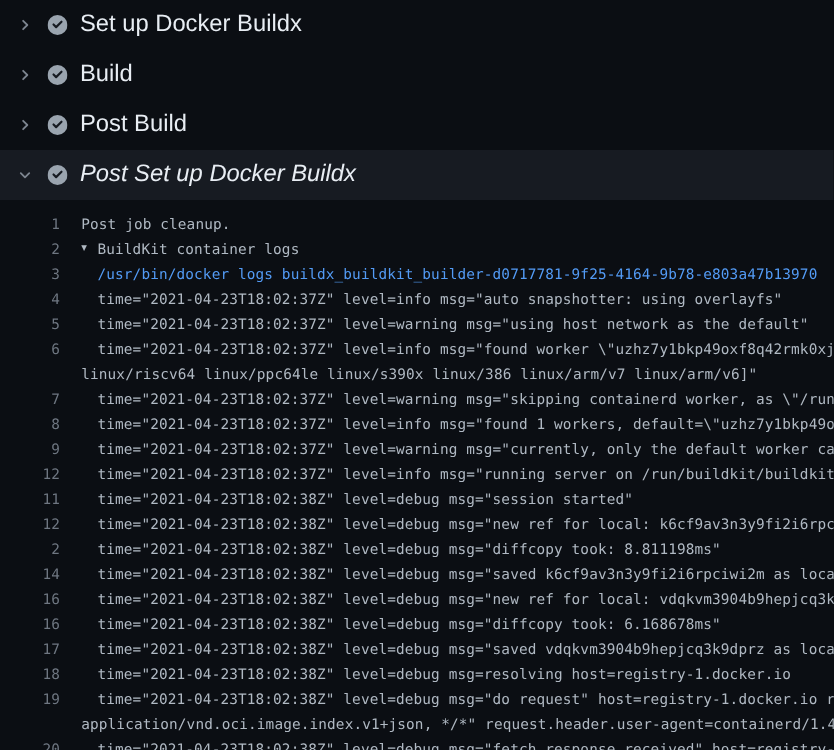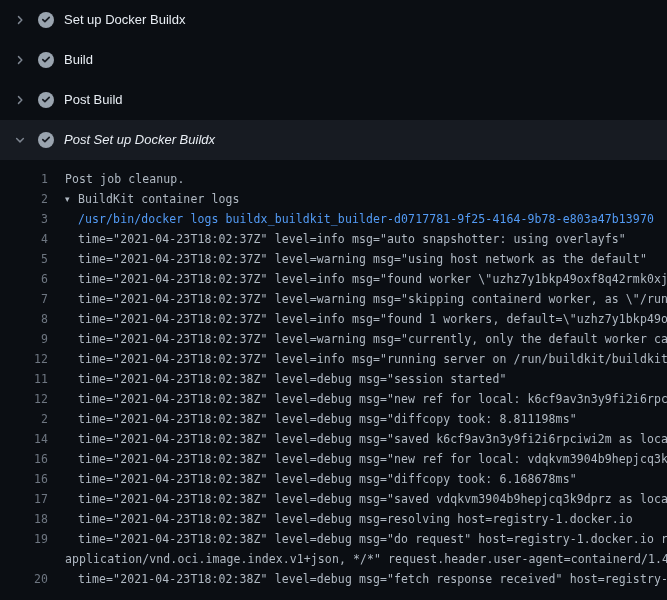--- a/index.html
+++ b/index.html
@@ -15,21 +15,21 @@
     height:40px;display:flex;align-items:center;
     padding-left:12px;cursor:pointer;box-sizing:border-box;
   }
   .step.expanded{background:#171b22;font-style:italic;}
   .chev{width:16px;height:16px;flex:none;display:flex;align-items:center;justify-content:center;}
   .chev svg{display:block;}
   .step .chev-down{display:none;}
   .step.expanded .chev-down{display:block;}
   .check{width:16px;height:16px;flex:none;margin-left:10px;display:flex;align-items:center;}
   .step-label{
-    margin-left:10px;color:#e8edf3;font-size:13px;line-height:16px;
+    margin-left:10px;color:#e8edf3;font-size:19px;line-height:16px;
     white-space:nowrap;
   }
 
   
   .log{
     padding-top:9px;
     font-family:"DejaVu Sans Mono","Liberation Mono",monospace;
     font-size:11.5px;line-height:20px;letter-spacing:0.1px;
   }
   .log-row{display:flex;white-space:pre;}
@@ -140,20 +140,24 @@
   <div class="log-row k-output i-1">
     <a class="num">5</a>
     <span class="txt"><span class="txt-text">time="2021-04-23T18:02:37Z" level=warning msg="using host network as the default"</span></span>
   </div>
 
   <div class="log-row k-output i-1">
     <a class="num">6</a>
     <span class="txt"><span class="txt-text">time="2021-04-23T18:02:37Z" level=info msg="found worker \"uzhz7y1bkp49oxf8q42rmk0xjd</span></span>
   </div>
 
+  <div class="log-row k-wrap i-0">
+    <a class="num"></a>
+    <span class="txt"><span class="txt-text">linux/riscv64 linux/ppc64le linux/s390x linux/386 linux/arm/v7 linux/arm/v6]"</span></span>
+  </div>
 
   <div class="log-row k-output i-1">
     <a class="num">7</a>
     <span class="txt"><span class="txt-text">time="2021-04-23T18:02:37Z" level=warning msg="skipping containerd worker, as \"/run/</span></span>
   </div>
 
   <div class="log-row k-output i-1">
     <a class="num">8</a>
     <span class="txt"><span class="txt-text">time="2021-04-23T18:02:37Z" level=info msg="found 1 workers, default=\"uzhz7y1bkp49ox</span></span>
   </div>

